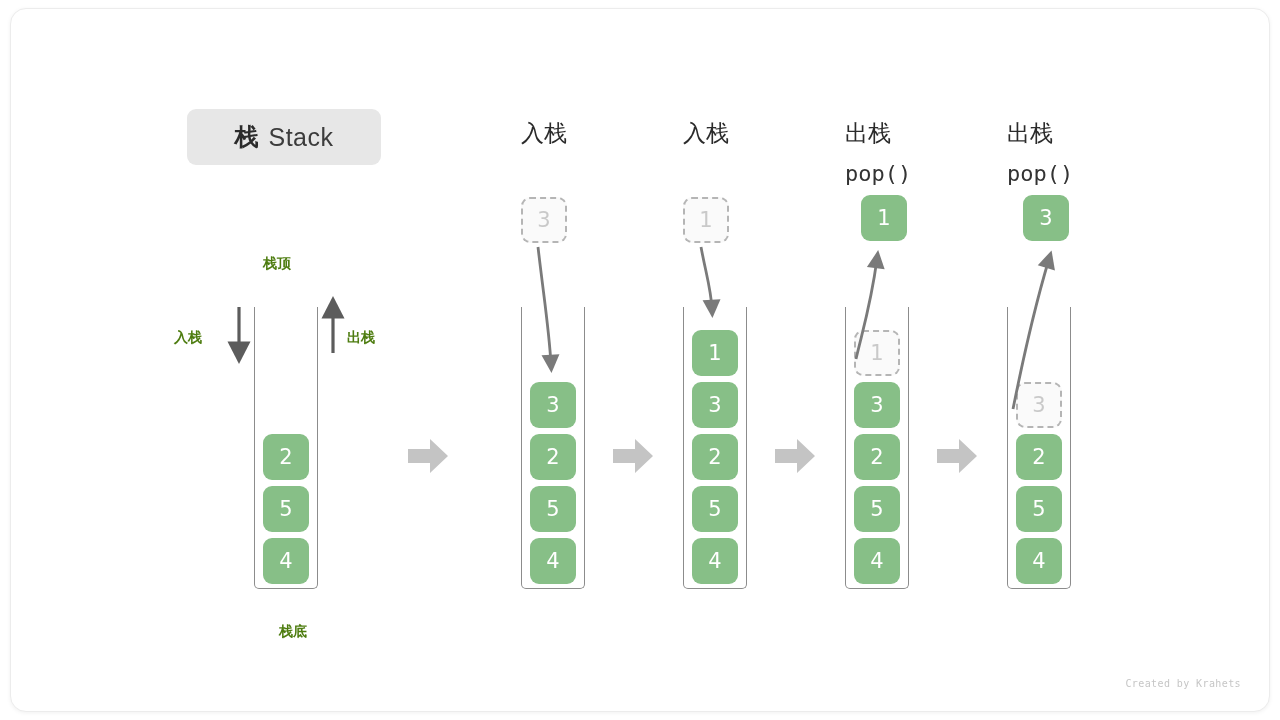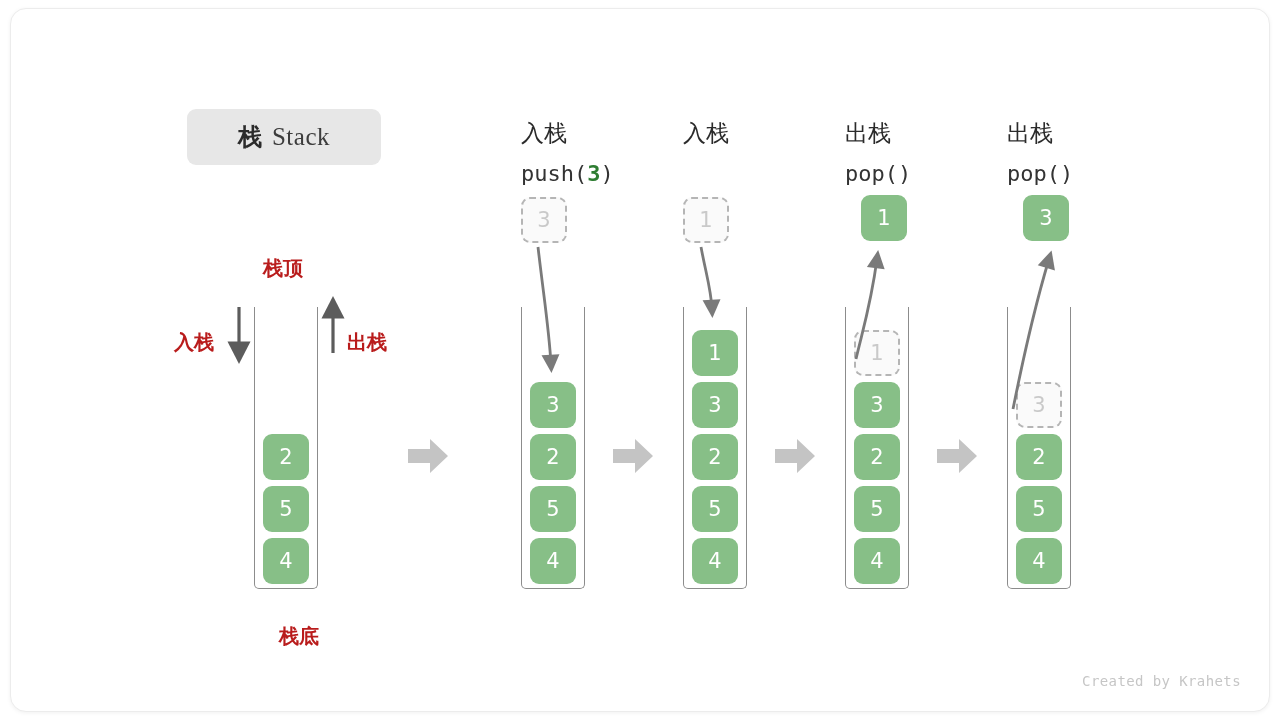--- a/index.html
+++ b/index.html
@@ -28,29 +28,29 @@
     background: #e7e7e7;
     border-radius: 9px;
     display: flex; align-items: center; justify-content: center;
     gap: 10px;
   }
   #title-chip .cn {
     font-family: "Liberation Sans", "DejaVu Sans", sans-serif;
     font-weight: 700; font-size: 24px; color: #2b2b2b;
   }
   #title-chip .en {
-    font-family: Liberation Serif, serif;
+    font-family: Liberation Sans, sans-serif;
     font-weight: 400; font-size: 25px; color: #3c3c3c;
     letter-spacing: 0.5px;
   }
 
   
   .cn-bold {
     font-family: Liberation Serif, serif;
-    font-weight: 700; font-size: 20px; color: #b91c1c;
+    font-weight: 700; font-size: 14px; color: #4d7c0f;
     white-space: nowrap;
   }
   .op-head {
     position: absolute;
     font-family: "DejaVu Sans Mono", monospace;
     font-size: 22px; color: #333333; white-space: nowrap;
     line-height: 40px; text-align: left;
   }
   .op-head .cn {
     font-family: "Liberation Sans", "DejaVu Sans", sans-serif;
@@ -111,41 +111,40 @@
   
   #overlay { position: absolute; left: 0; top: 0; width: 1260px; height: 704px; pointer-events: none; }
 
   
   .chev { position: absolute; width: 44px; height: 40px; }
 
   
   #credit {
     position: absolute; right: 28px; bottom: 22px;
     font-family: "DejaVu Sans Mono", monospace;
-    font-size: 14px; color: #c6c6c6; letter-spacing: 0.4px;
+    font-size: 10px; color: #c6c6c6; letter-spacing: 0.4px;
   }
 </style>
 </head>
 <body>
 
 <div id="canvas">
 
   <div id="title-chip">
     <span class="cn">栈</span>
     <span class="en">Stack</span>
   </div>
 
   <div class="cn-bold" style="position:absolute; left:252px; top:246px;">栈顶</div>
   <div class="cn-bold" style="position:absolute; left:268px; top:614px;">栈底</div>
   <div class="cn-bold" style="position:absolute; left:163px; top:320px;">入栈</div>
   <div class="cn-bold" style="position:absolute; left:336px; top:320px;">出栈</div>
 
   <div class="op-head" style="left:510px; top:104px;">
     <div><span class="cn">入栈</span></div>
-    <div><span>push(</span><span class="arg">3</span><span>)</span></div>
   </div>
 
   <div class="op-head" style="left:672px; top:104px;">
     <div><span class="cn">入栈</span></div>
   </div>
 
   <div class="op-head" style="left:834px; top:104px;">
     <div><span class="cn">出栈</span></div>
     <div><span>pop(</span><span class="arg"></span><span>)</span></div>
   </div>

